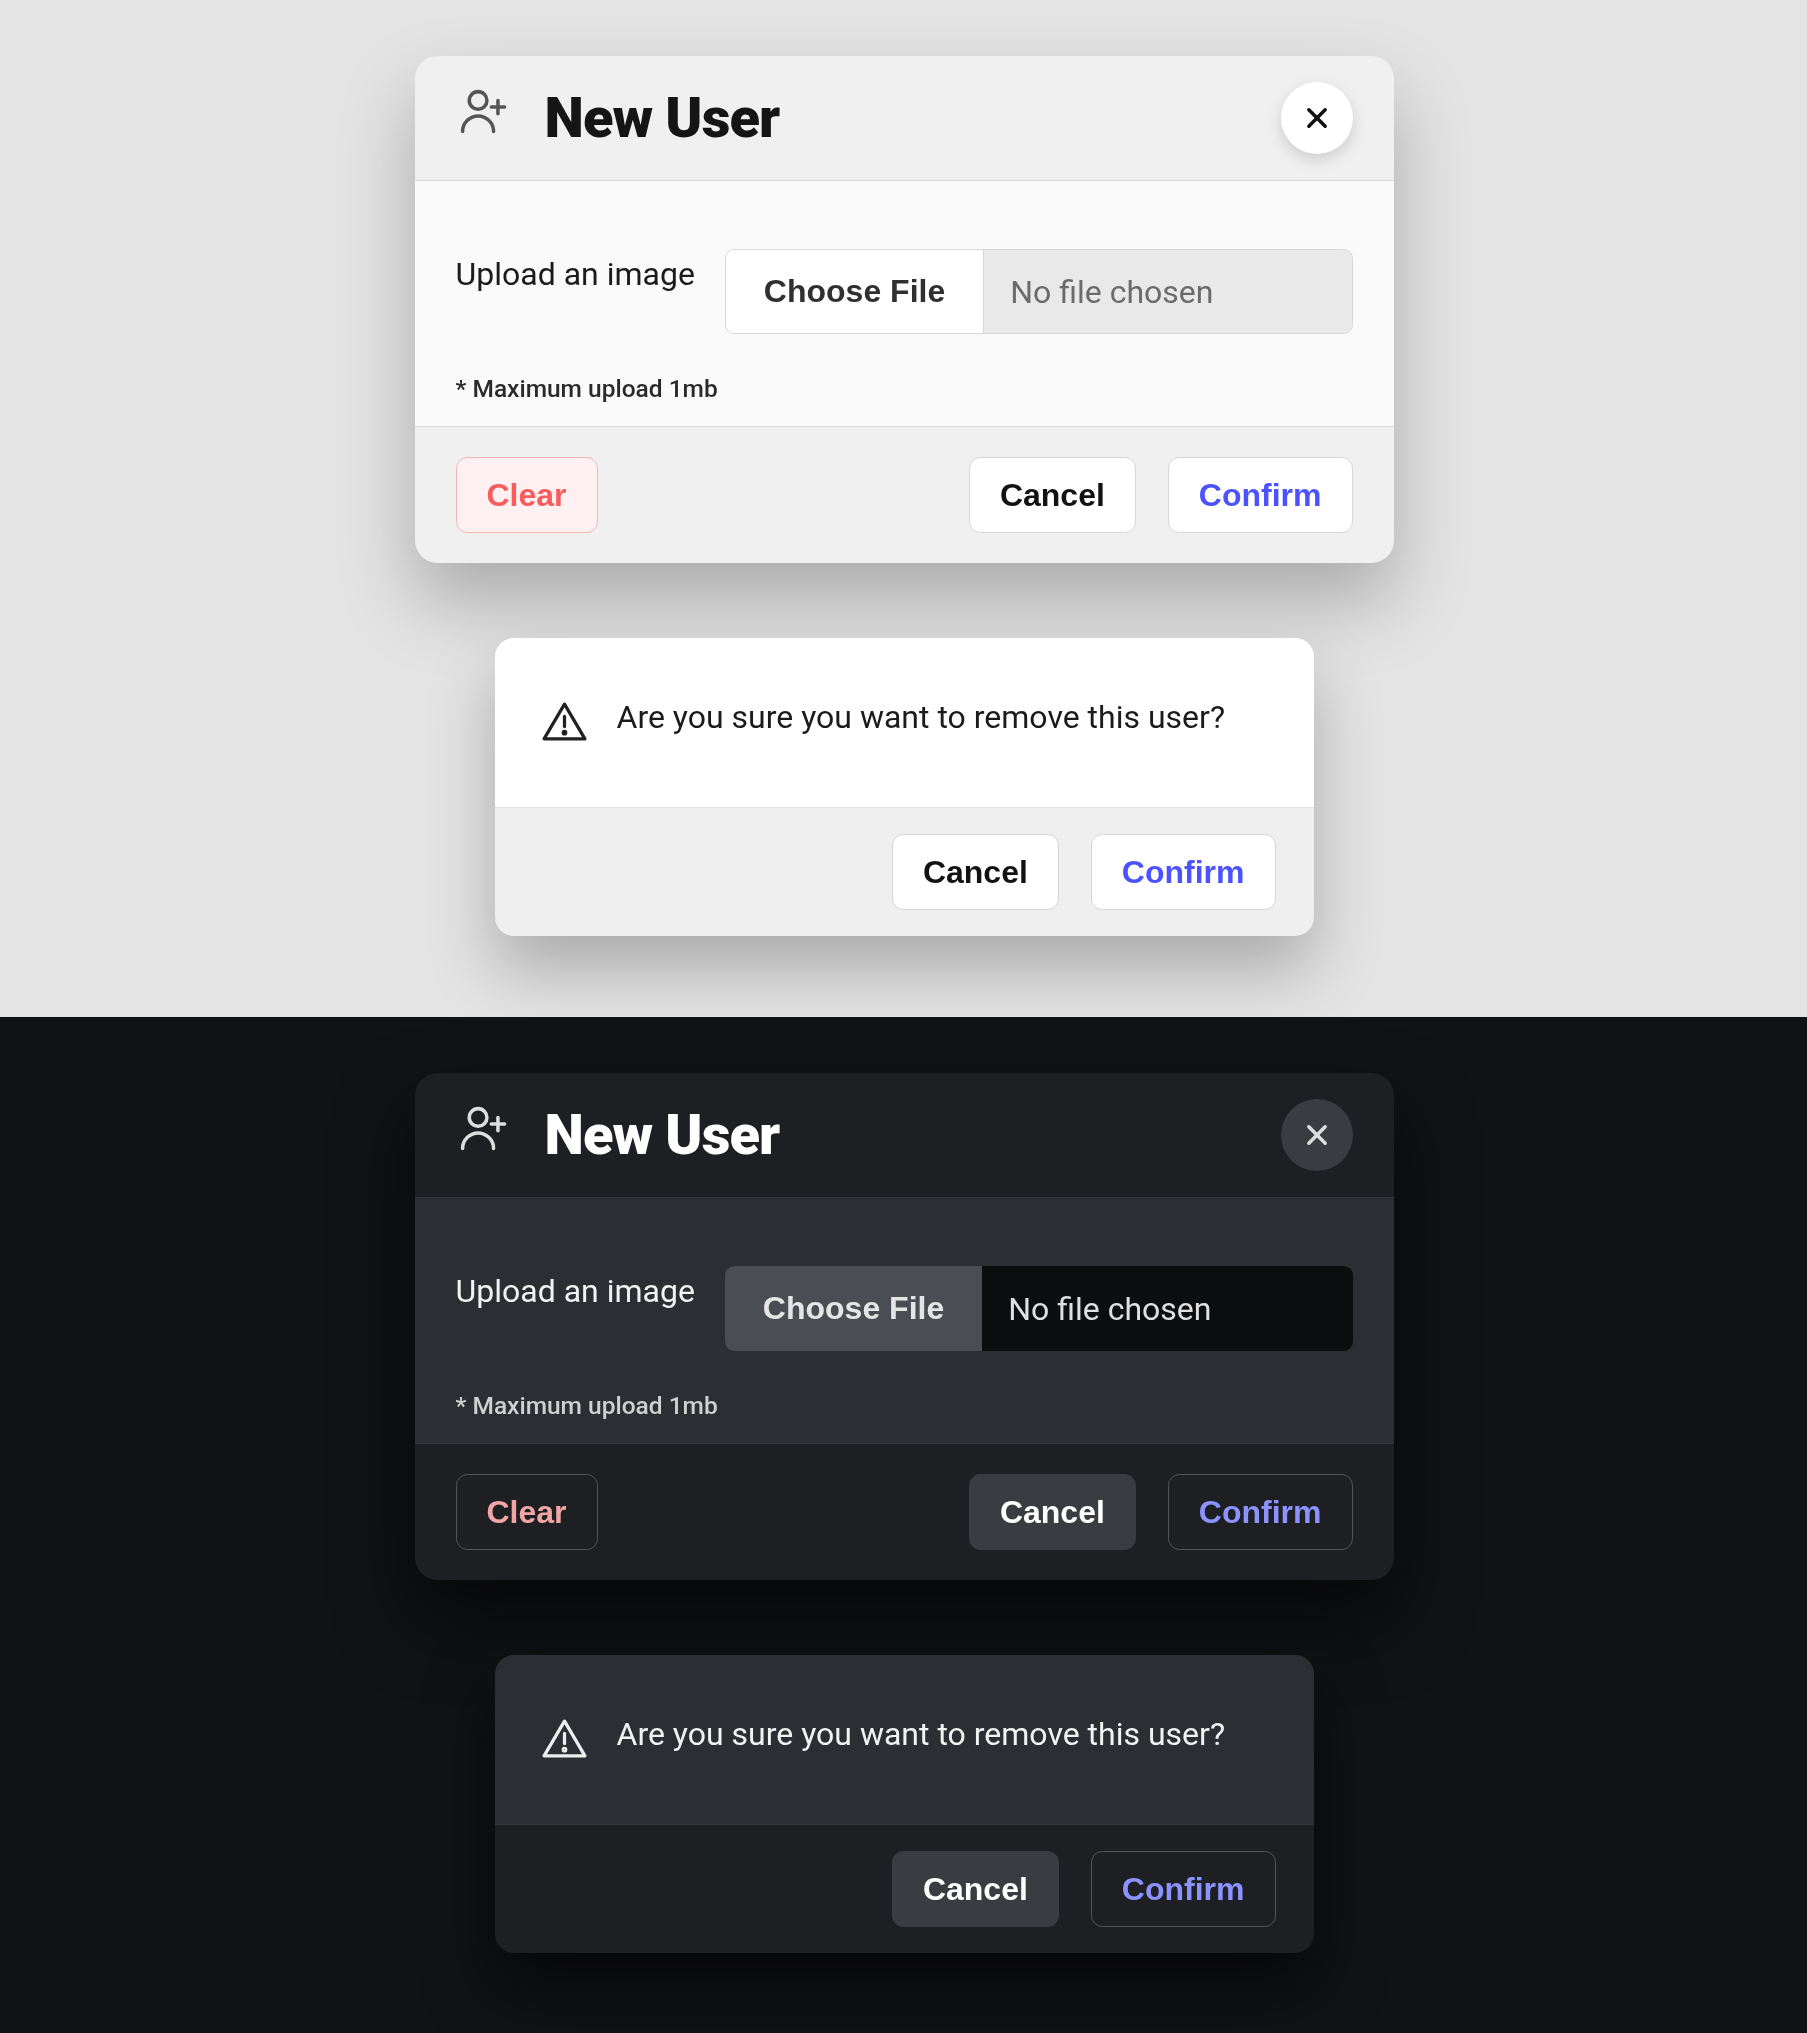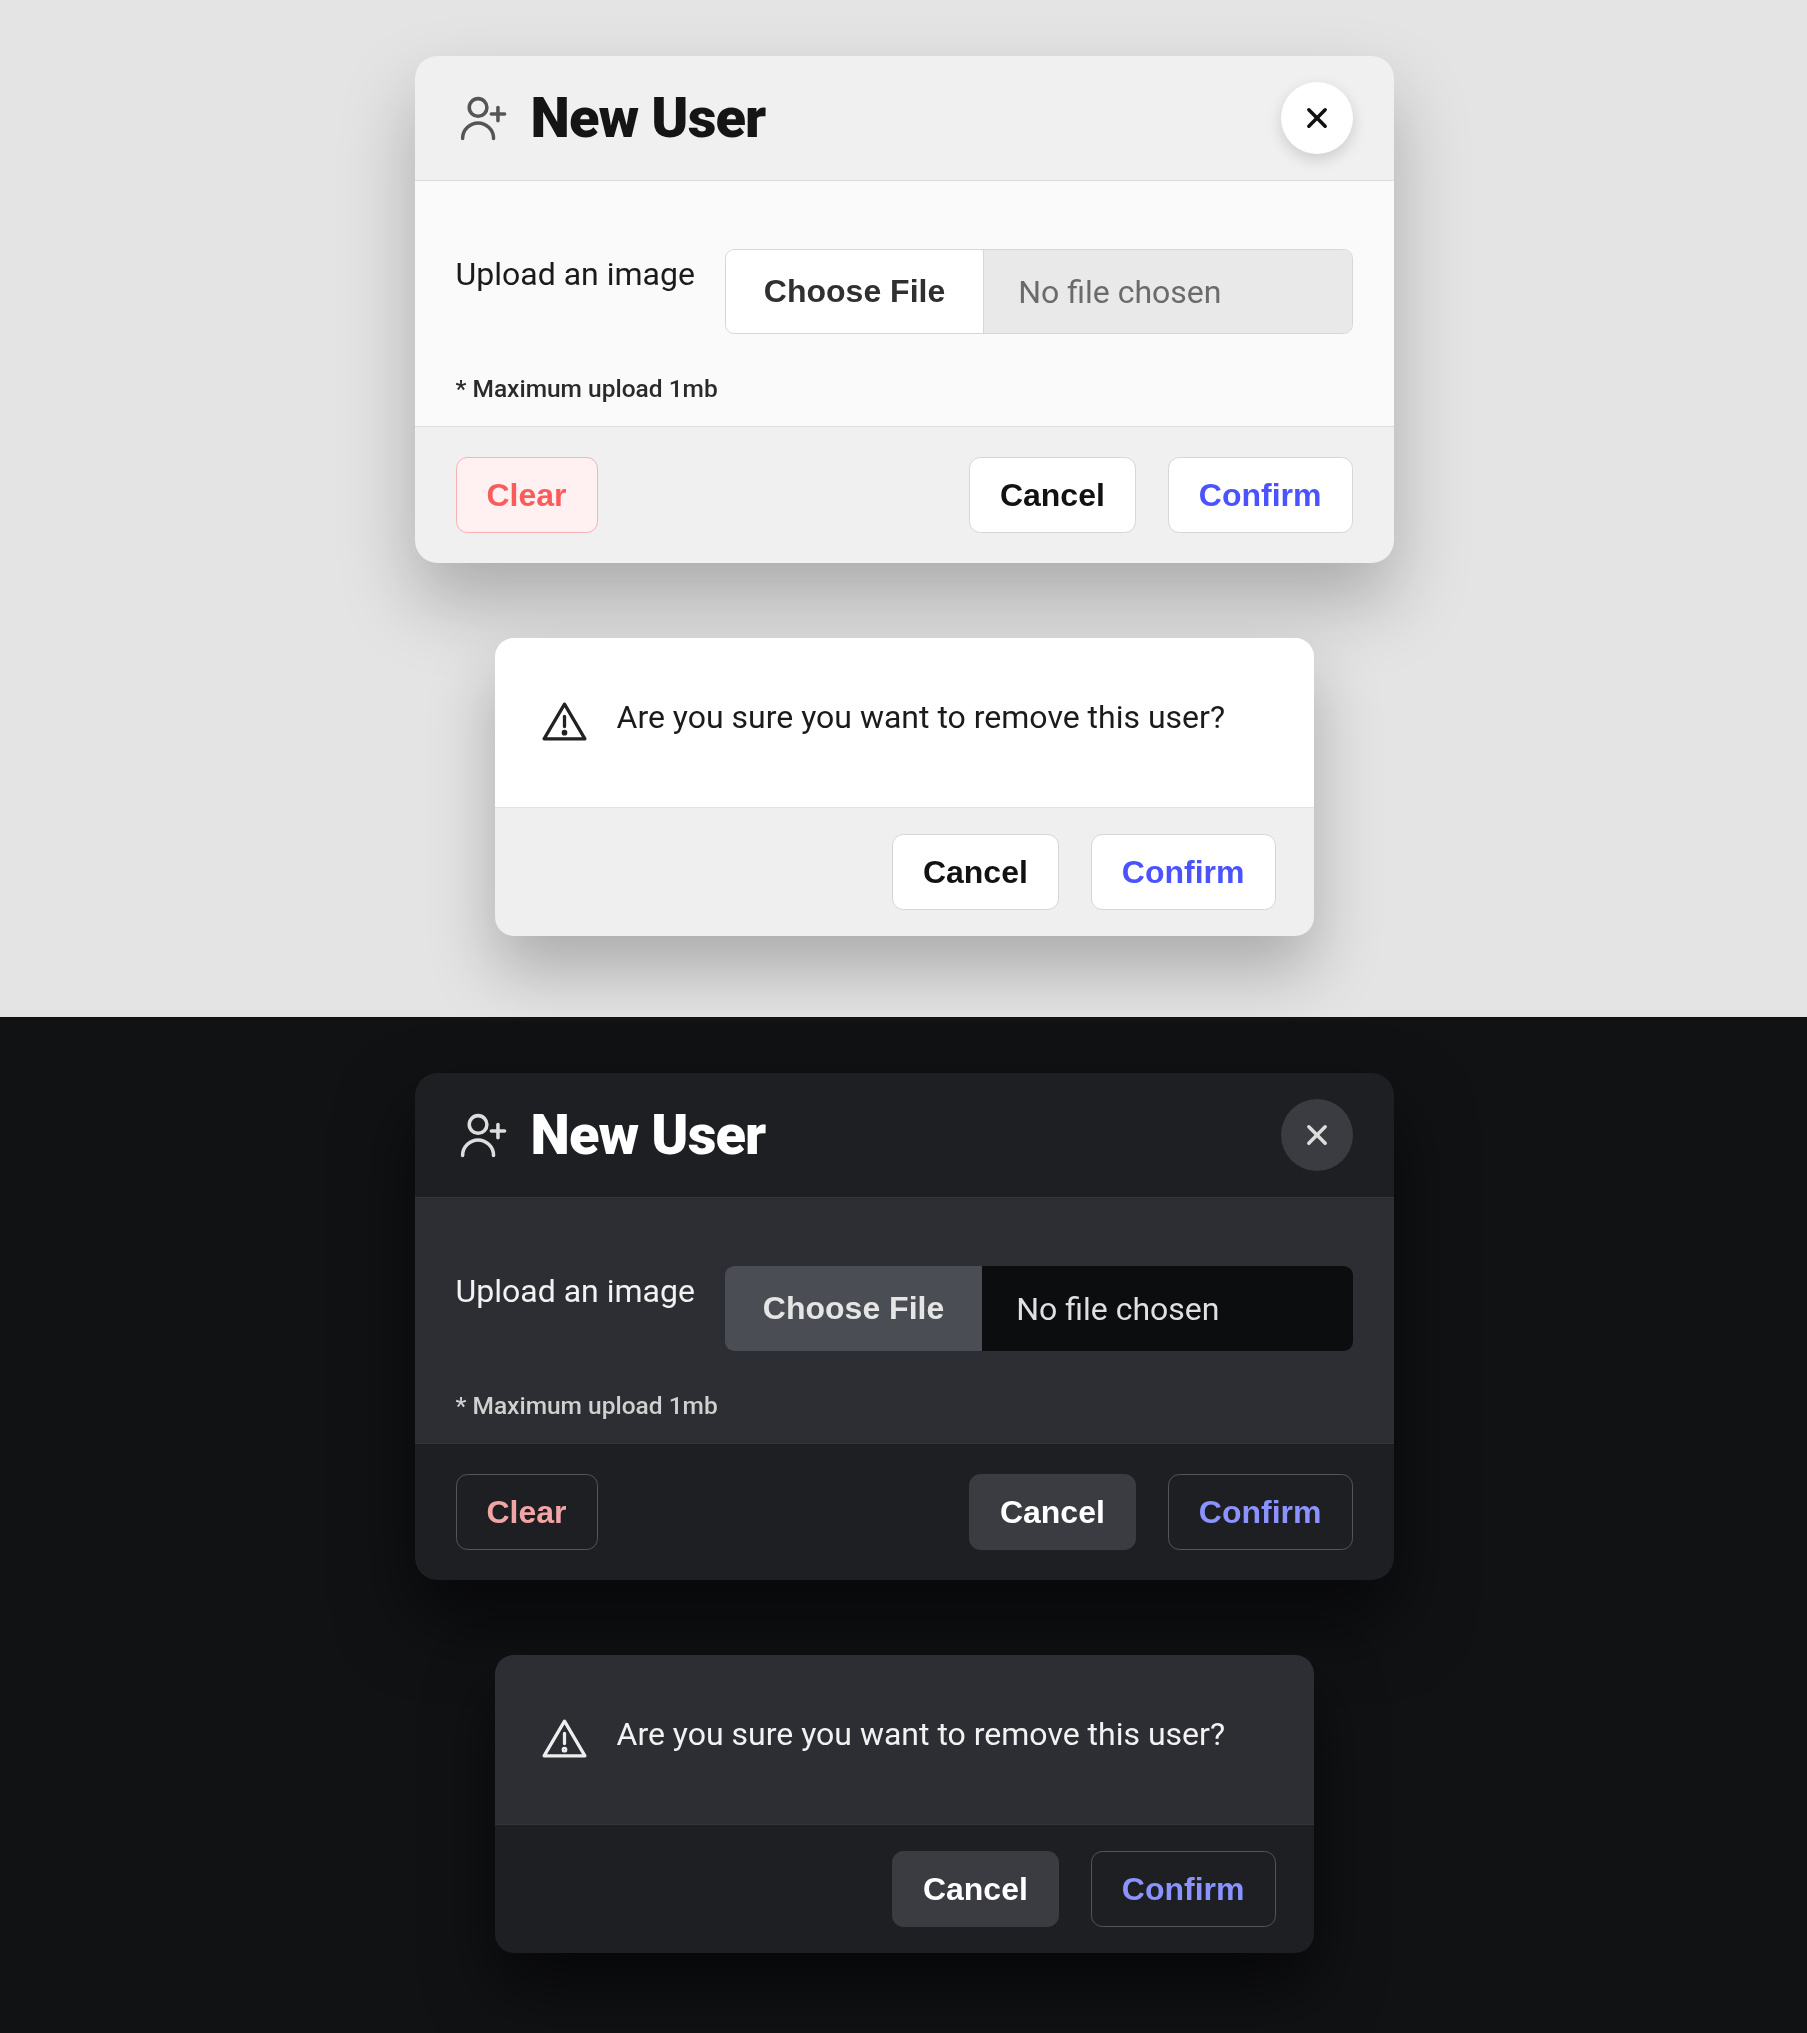--- a/index.html
+++ b/index.html
@@ -21,21 +21,21 @@
   .light .modal { background: #f0f0f0; }
   .dark  .modal { background: #1e1f22; box-shadow: 0 38px 75px rgba(0,0,0,0.6); }
 
   .modal-header {
     display: flex; align-items: center; justify-content: space-between;
     padding: 26px 41px;
   }
   .light .modal-header { border-bottom: 0.9px solid #dcdcdc; }
   .dark  .modal-header { border-bottom: 0.9px solid #33353a; }
 
-  .modal-title-wrap { display: flex; align-items: center; gap: 22px; }
+  .modal-title-wrap { display: flex; gap: 36px; }
   .modal-title {
     font-size: 56px; font-weight: 900; letter-spacing: -0.9px;
   }
   .light .modal-title { color: #151515; }
   .dark  .modal-title { color: #ffffff; }
 
   .icon-user-plus { width: 53px; height: 53px; flex: none; }
   .light .icon-user-plus { stroke: #555; }
   .dark  .icon-user-plus { stroke: #ddd; }
 
@@ -69,21 +69,21 @@
   .dark  .file-picker { border: none; }
 
   .choose-file-btn {
     padding: 0 38px; font-size: 32px; font-weight: 700; border: none; cursor: pointer;
     display: flex; align-items: center;
   }
   .light .choose-file-btn { background: #ffffff; color: #303030; border-right: 1.9px solid #d6d6d6; }
   .dark  .choose-file-btn { background: #4a4d53; color: #e5e5e5; }
 
   .file-status {
-    flex: 1; padding: 0 34px; font-size: 32px;
+    flex: 1; padding: 0 26px; font-size: 32px;
     display: flex; align-items: center;
   }
   .light .file-status { background: #e9e9e9; color: #6b6b6b; }
   .dark  .file-status { background: #0c0d0f; color: #e0e0e0; }
 
   .upload-hint { margin-top: 40px; font-size: 24.5px; font-weight: 500; }
   .light .upload-hint { color: #2a2a2a; }
   .dark  .upload-hint { color: #d0d0d0; }
 
   

